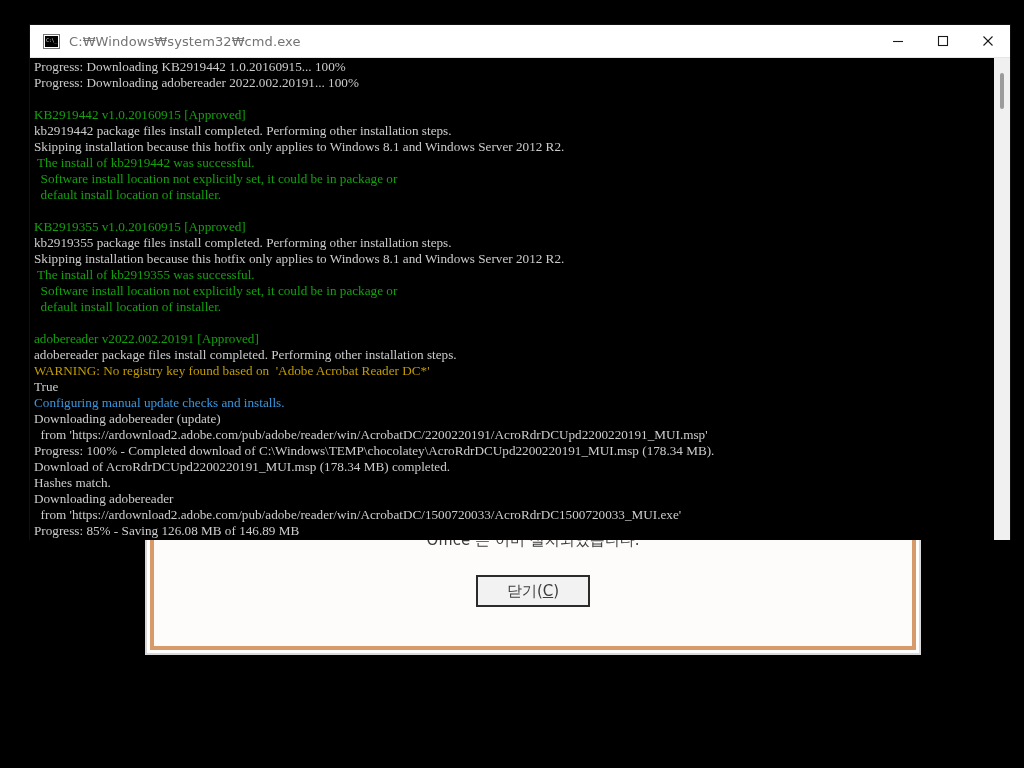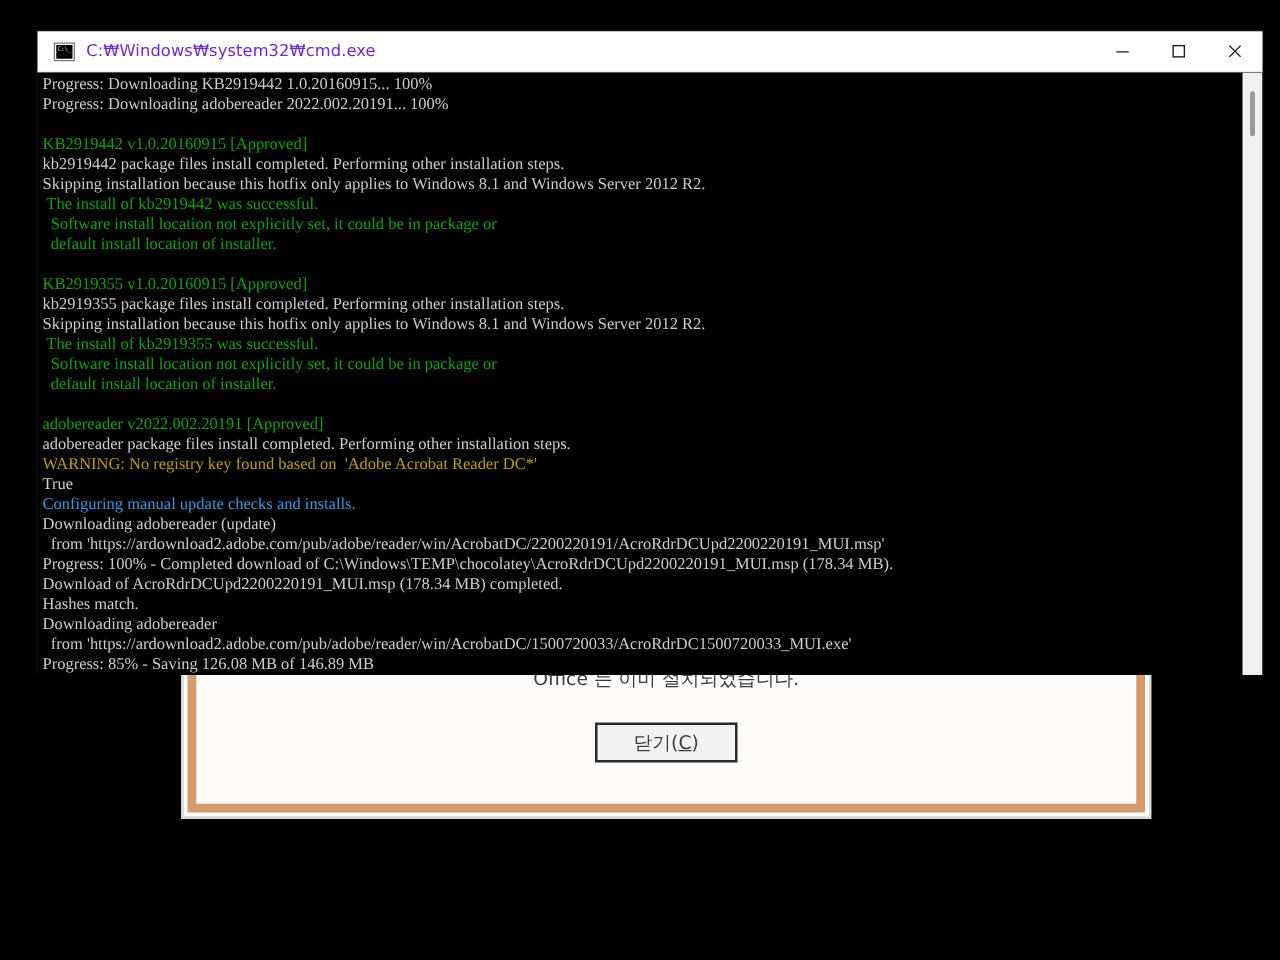--- a/index.html
+++ b/index.html
@@ -29,21 +29,21 @@
     background: #ffffff;
     border: 2px solid #d9d9d9;
     box-sizing: border-box;
   }
   #dialog-inner {
     position: absolute;
     left: 3px;
     top: 3px;
     right: 3px;
     bottom: 3px;
-    border: 7px solid #0f172a;
+    border: 4px solid #0f172a;
     background: #fdfcfb;
     box-sizing: border-box;
   }
   #dialog-message {
     position: absolute;
     top: 22px;
     left: 0;
     width: 100%;
     text-align: center;
     font-size: 15px;
@@ -115,21 +115,21 @@
     top: 2px;
     font-family: "DejaVu Sans Mono", monospace;
     font-size: 5px;
     line-height: 6px;
     color: #d8d8d8;
     letter-spacing: -0.3px;
   }
 
   #titlebar-text {
     font-size: 13px;
-    color: #6d28d9;
+    color: #737373;
     font-family: "DejaVu Sans", "Liberation Sans", sans-serif;
     white-space: nowrap;
     letter-spacing: 0.1px;
   }
 
   #window-controls {
     position: absolute;
     right: 0;
     top: 0;
     height: 32px;

